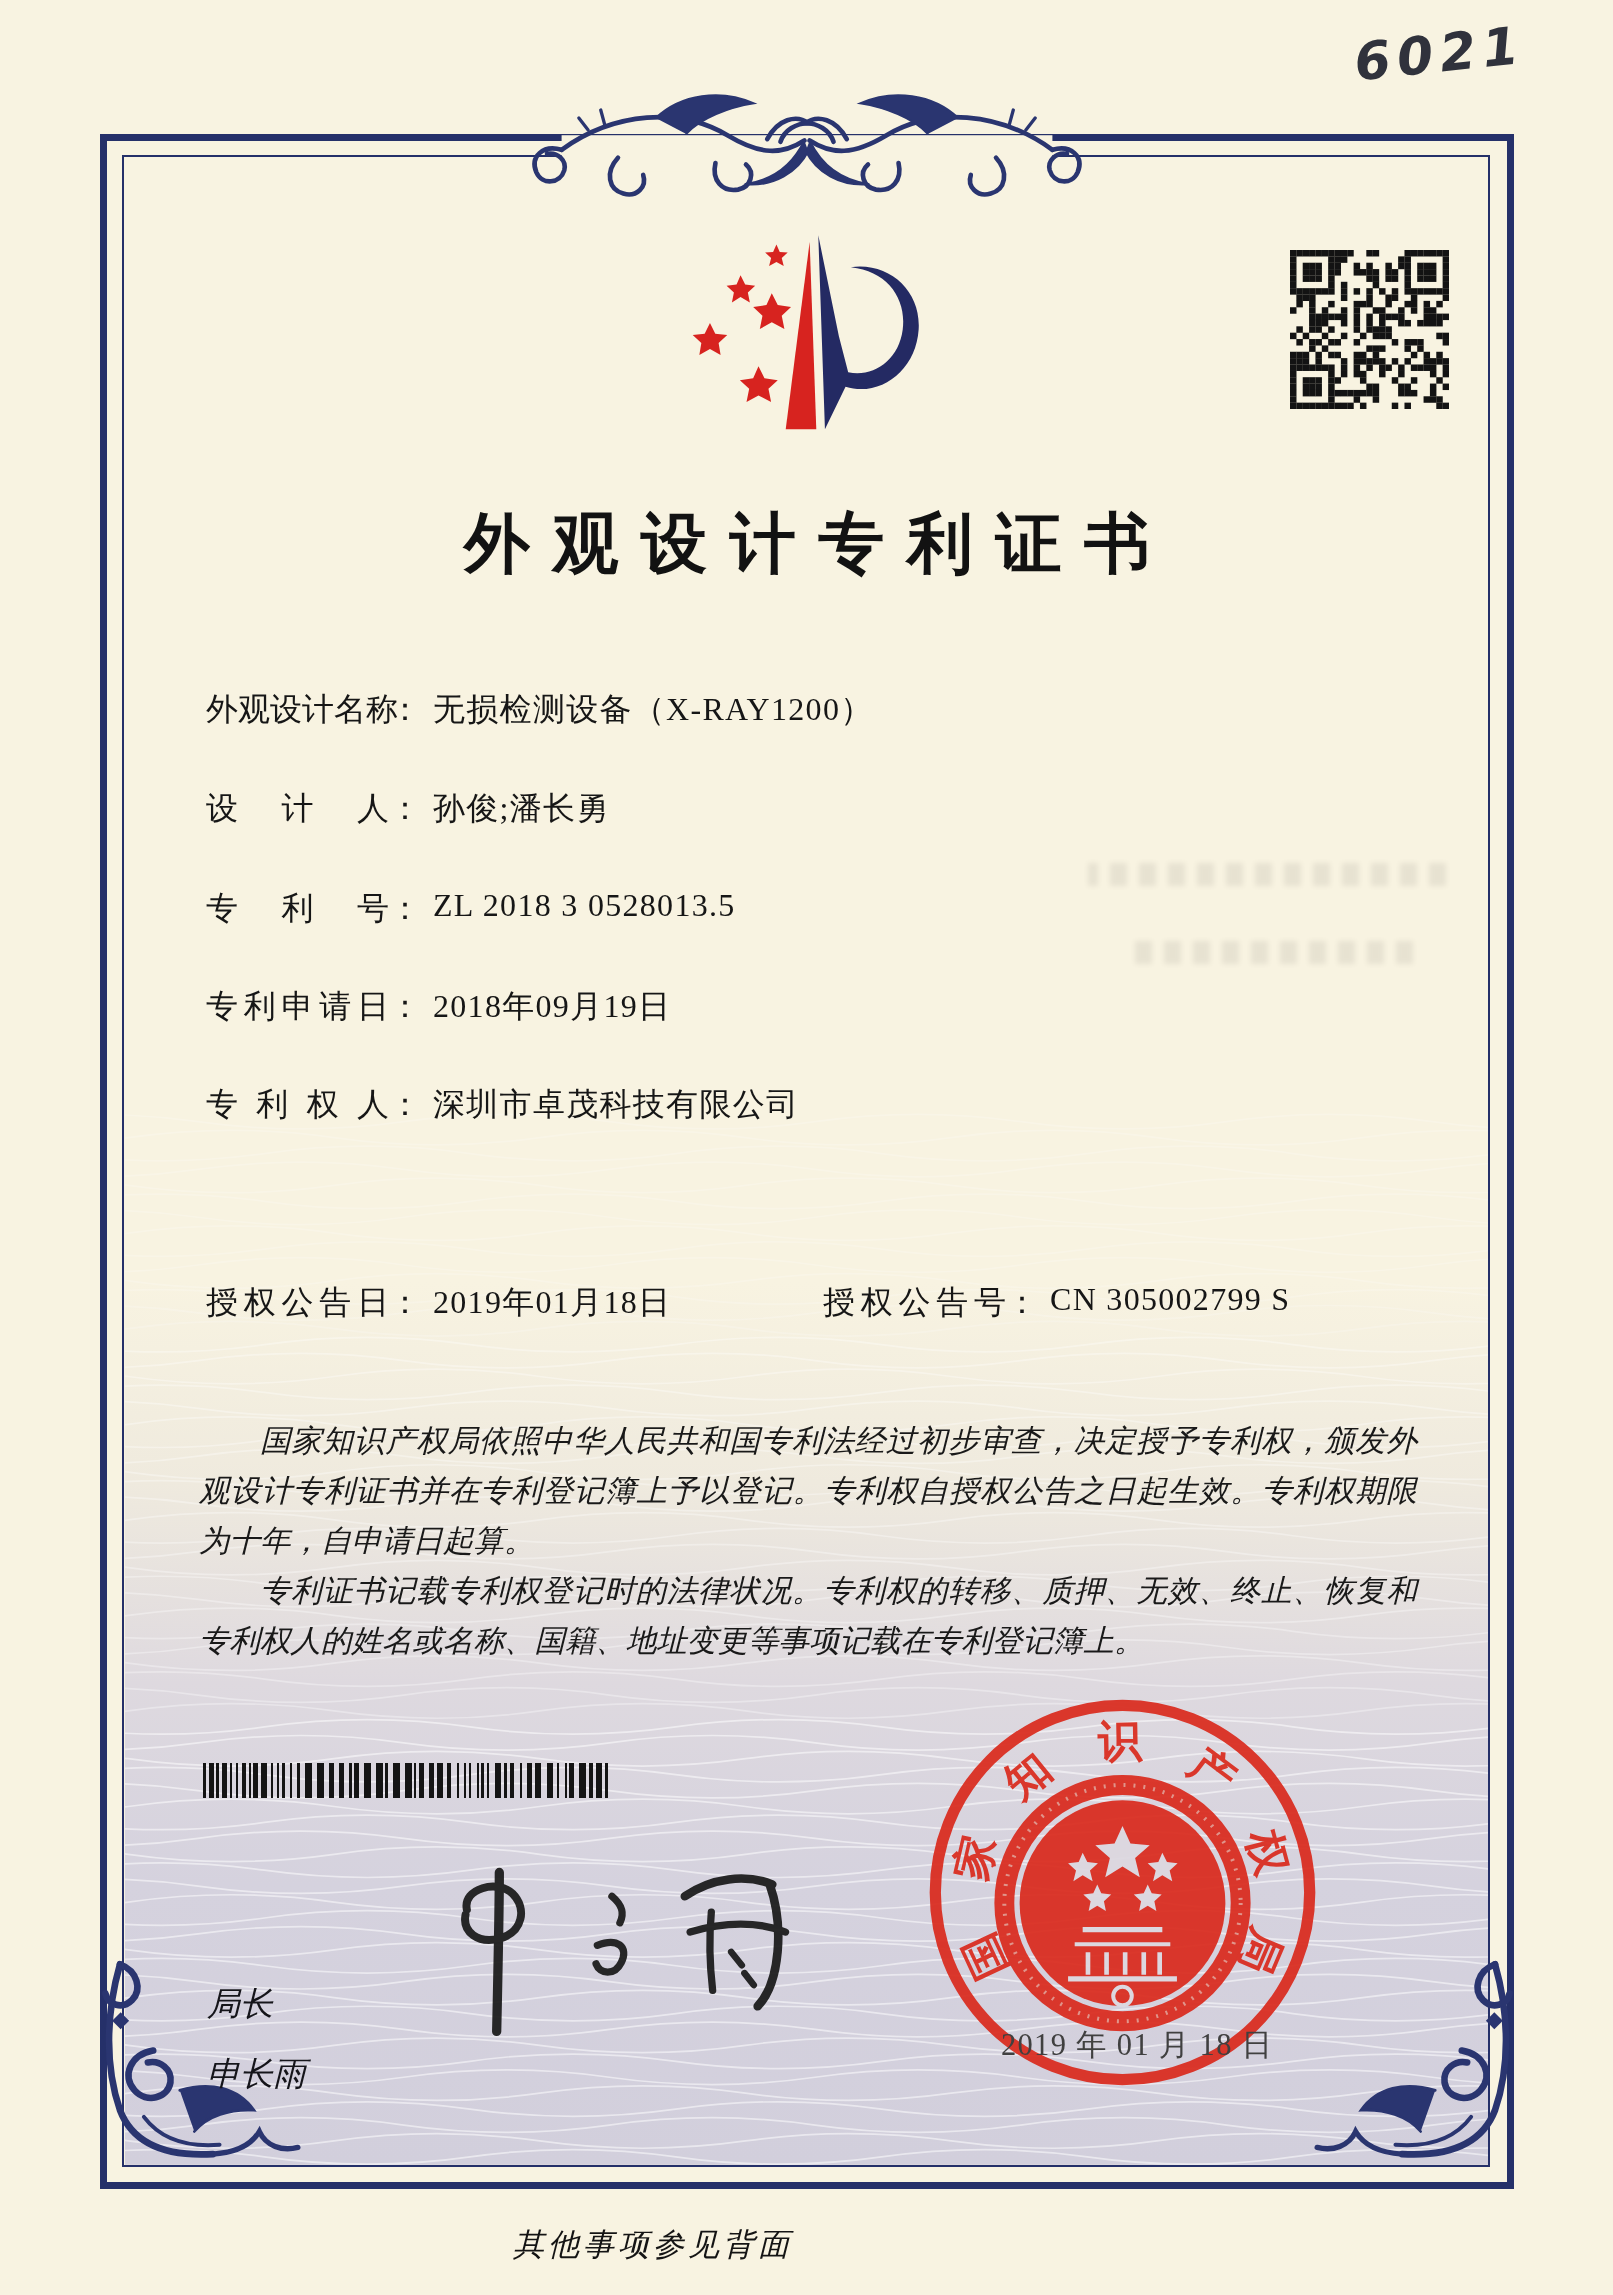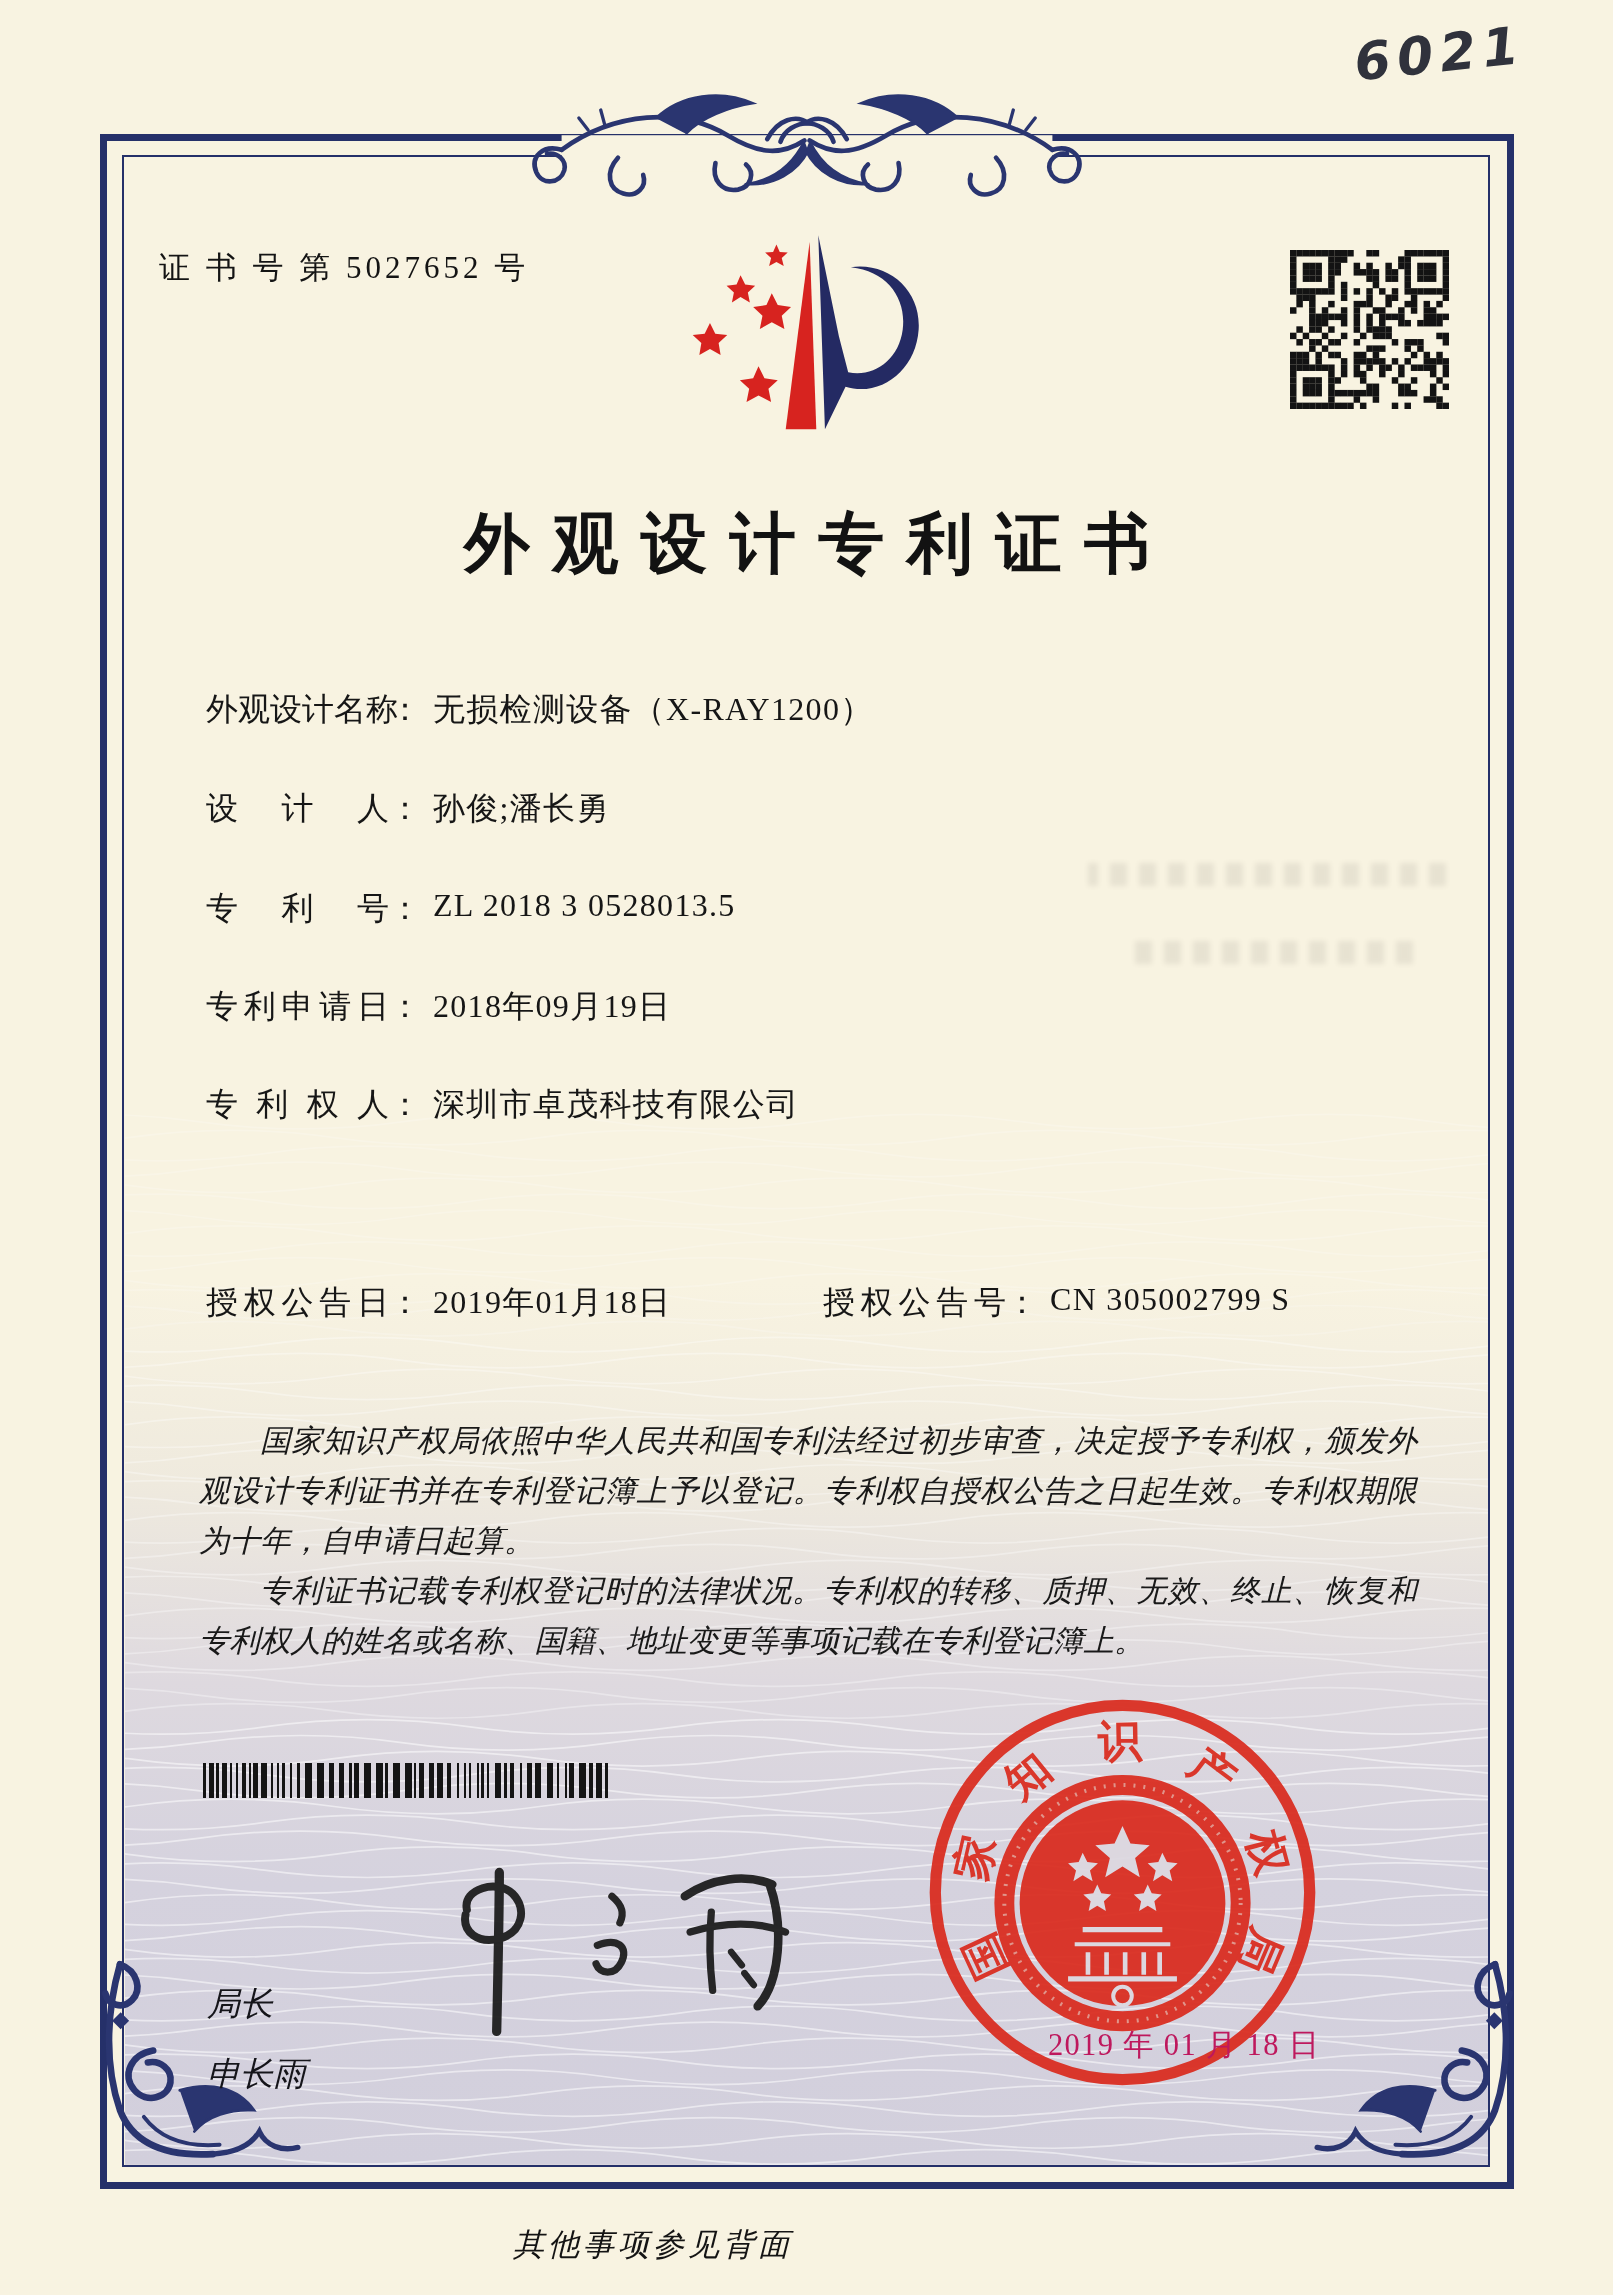--- a/index.html
+++ b/index.html
@@ -40,21 +40,21 @@
   #barcode{position:absolute; left:203px; top:1763px; width:419px; height:35px; font-size:0;}
   #barcode span{display:inline-block; height:35px; background:#141414; vertical-align:top;}
   .officer{position:absolute; left:207px; top:1988px; font-size:33px; font-style:italic;
     color:#15151a; line-height:1.0;}
   .officer .name{margin-top:37px;}
   #signature{position:absolute; left:398px; top:1838px;}
   #seal{position:absolute; left:926px; top:1696px; width:393px; height:393px; opacity:.93;}
   #seal .ring{position:absolute; left:0; top:0;}
   .seal-char{position:absolute; font-size:44px; font-weight:bold; color:#da2b1e;
     width:46px; height:46px; text-align:center; line-height:46px;}
-  .seal-date{position:absolute; left:1001px; top:2025px; font-size:30.5px; color:#be185d; letter-spacing:1.3px;margin-left:47px;}
+  .seal-date{position:absolute; left:1001px; top:2025px; font-size:30.5px; color:#404040; letter-spacing:1.3px;}
   .pagination{position:absolute; left:0; top:2136px; width:1614px; text-align:center;
     font-size:27px; color:#17171c; letter-spacing:2.7px;}
   .footer-note{position:absolute; left:0; top:2224px; width:1306px; text-align:center;
     font-size:31px; font-style:italic; color:#141414; letter-spacing:4px;}
   
   .ghost{position:absolute; opacity:0.10; filter:blur(2.7px);
     background:repeating-linear-gradient(90deg,#5a5650 0 17px,transparent 17px 29px); transform:scaleX(-1);}
   .corner-orn{position:absolute;}
 </style>
 </head>
@@ -191,21 +191,20 @@
       <path d="M110,150 c-34,6 -48,38 -28,60 c18,20 50,12 54,-12 c3,-20 -16,-34 -34,-30"></path>
       <path d="M150,210 C196,196 238,206 262,240 C226,238 192,248 172,272" fill="#2a3570" stroke-width="4"></path>
       <path d="M200,306 c34,-2 58,-14 70,-34 c10,22 34,30 58,24" stroke-width="8"></path>
       <path d="M96,250 C120,282 160,296 210,292" stroke-width="6"></path>
       <rect x="52" y="96" width="18" height="18" transform="rotate(45 61 105)" fill="#2a3570" stroke="none"></rect>
     </g>
   </svg>
 
   <div class="handwritten">6021</div>
 
-  <div class="cert-no">证 书 号 第 5027652 号</div>
 
   <svg id="logo" width="246" height="206" viewBox="0 0 370 310">
     <g fill="#d7231f">
       <path d="M142,22 l5,11 12,1 -9,8 3,12 -11,-6 -11,6 3,-12 -9,-8 12,-1 z"></path>
       <path d="M88,68 l7,14 15,2 -11,10 3,15 -14,-8 -13,8 3,-15 -11,-10 15,-2 z"></path>
       <path d="M135,95 l9,18 20,3 -14,13 4,20 -19,-10 -18,10 4,-20 -14,-13 20,-3 z"></path>
       <path d="M42,140 l8,16 18,2 -13,12 3,18 -16,-9 -16,9 3,-18 -13,-12 18,-2 z"></path>
       <path d="M115,205 l9,18 20,3 -14,13 4,20 -19,-10 -18,10 4,-20 -14,-13 20,-3 z"></path>
     </g>
     <path d="M186,18 L196,300 L150,300 Z" fill="#d7231f" transform="translate(6,0)"></path>

